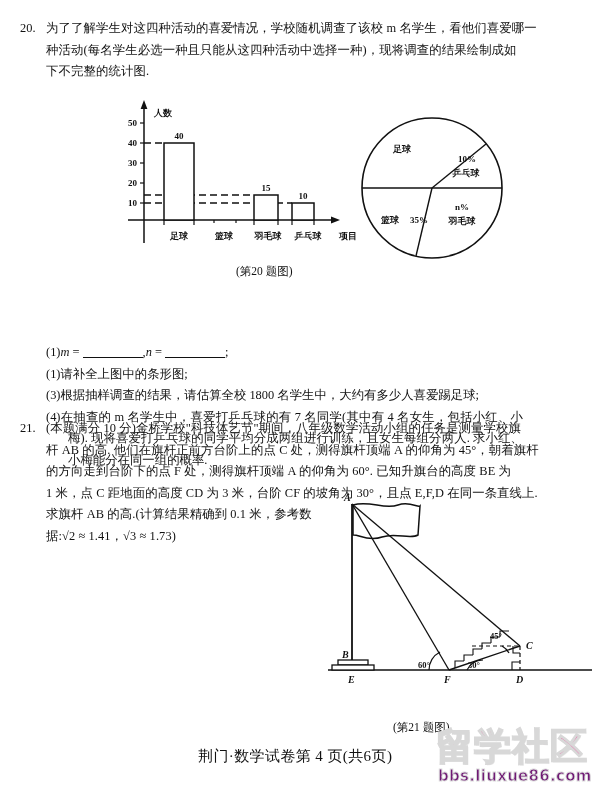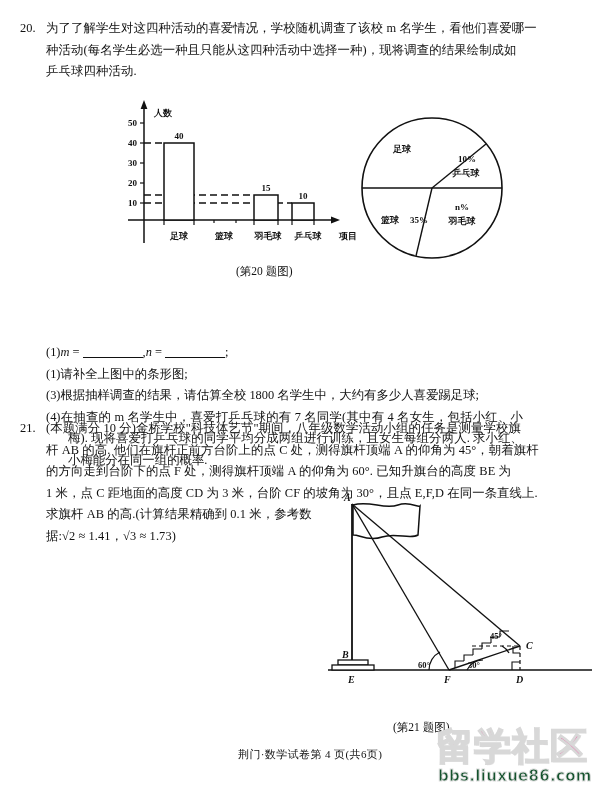--- a/index.html
+++ b/index.html
@@ -65,24 +65,23 @@
   }
 
   .caption {
     position: absolute;
     font-size: 11.5px;
     white-space: nowrap;
   }
 
   .footer {
     position: absolute;
-    font-size: 11px;
+    font-size: 15px;
     letter-spacing: 0.4px;
     white-space: nowrap;
-    margin-left: 40px;
   }
 
   
   .fig { position: absolute; }
   svg { display: block; overflow: visible; }
   .cnlbl {
     font-family: "DejaVu Sans", "Liberation Sans", sans-serif;
     font-size: 9px;
     font-weight: bold;
     fill: #111;
@@ -130,37 +129,37 @@
     line-height: 44px;
     white-space: nowrap;
   }
   .wm-sub {
     position: absolute;
     left: 2px;
     top: 42px;
     font-family: "DejaVu Sans", sans-serif;
     font-size: 15px;
     font-weight: bold;
-    color: #14532d;
+    color: #701a75;
     -webkit-text-stroke: 0.9px #dcdcdc;
     letter-spacing: 0.3px;
     white-space: nowrap;
   }
 </style>
 </head>
 <body>
 
 <div class="page">
 
   <div class="q-block" style="left:20px; top:18px; width:566px;">
     <span class="q-num">20.</span>
     <div class="q-body">
       <div class="q-line">为了了解学生对这四种活动的喜爱情况，学校随机调查了该校 m 名学生，看他们喜爱哪一</div>
       <div class="q-line">种活动(每名学生必选一种且只能从这四种活动中选择一种)，现将调查的结果绘制成如</div>
-      <div class="q-line">乒乓球四种活动.</div>
+      <div class="q-line">下不完整的统计图.</div>
     </div>
   </div>
 
   <div class="fig" style="left:96px; top:98px;">
     <svg width="268" height="150" viewBox="0 0 268 150">
 
       <line x1="48" y1="145" x2="48" y2="8" stroke="#111" stroke-width="1.5"></line>
       <polygon points="48,2 44.6,11 51.4,11" fill="#111"></polygon>
 
       <line x1="32" y1="122" x2="238" y2="122" stroke="#111" stroke-width="1.5"></line>

